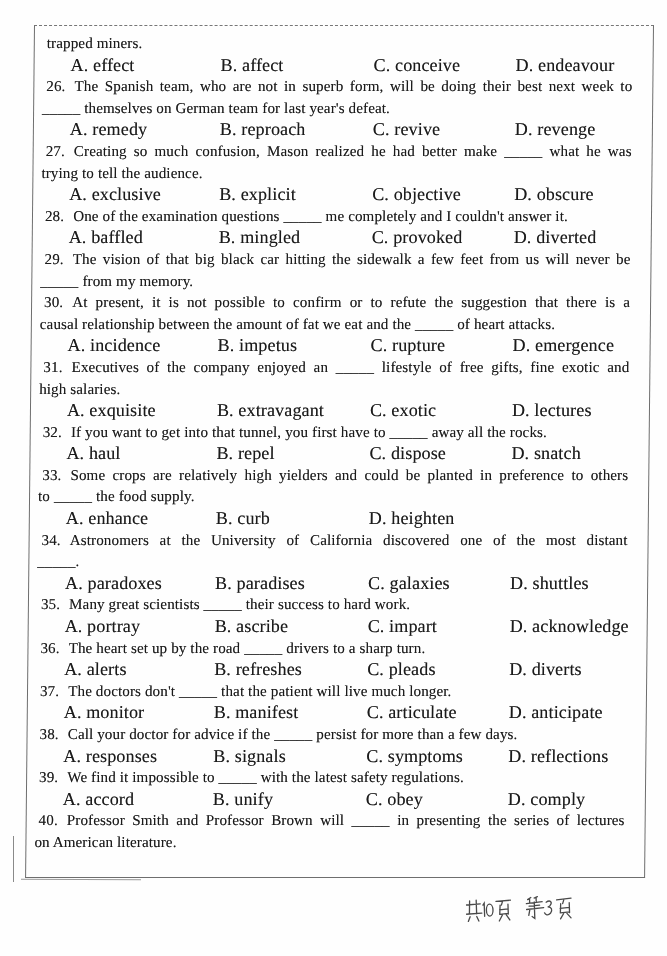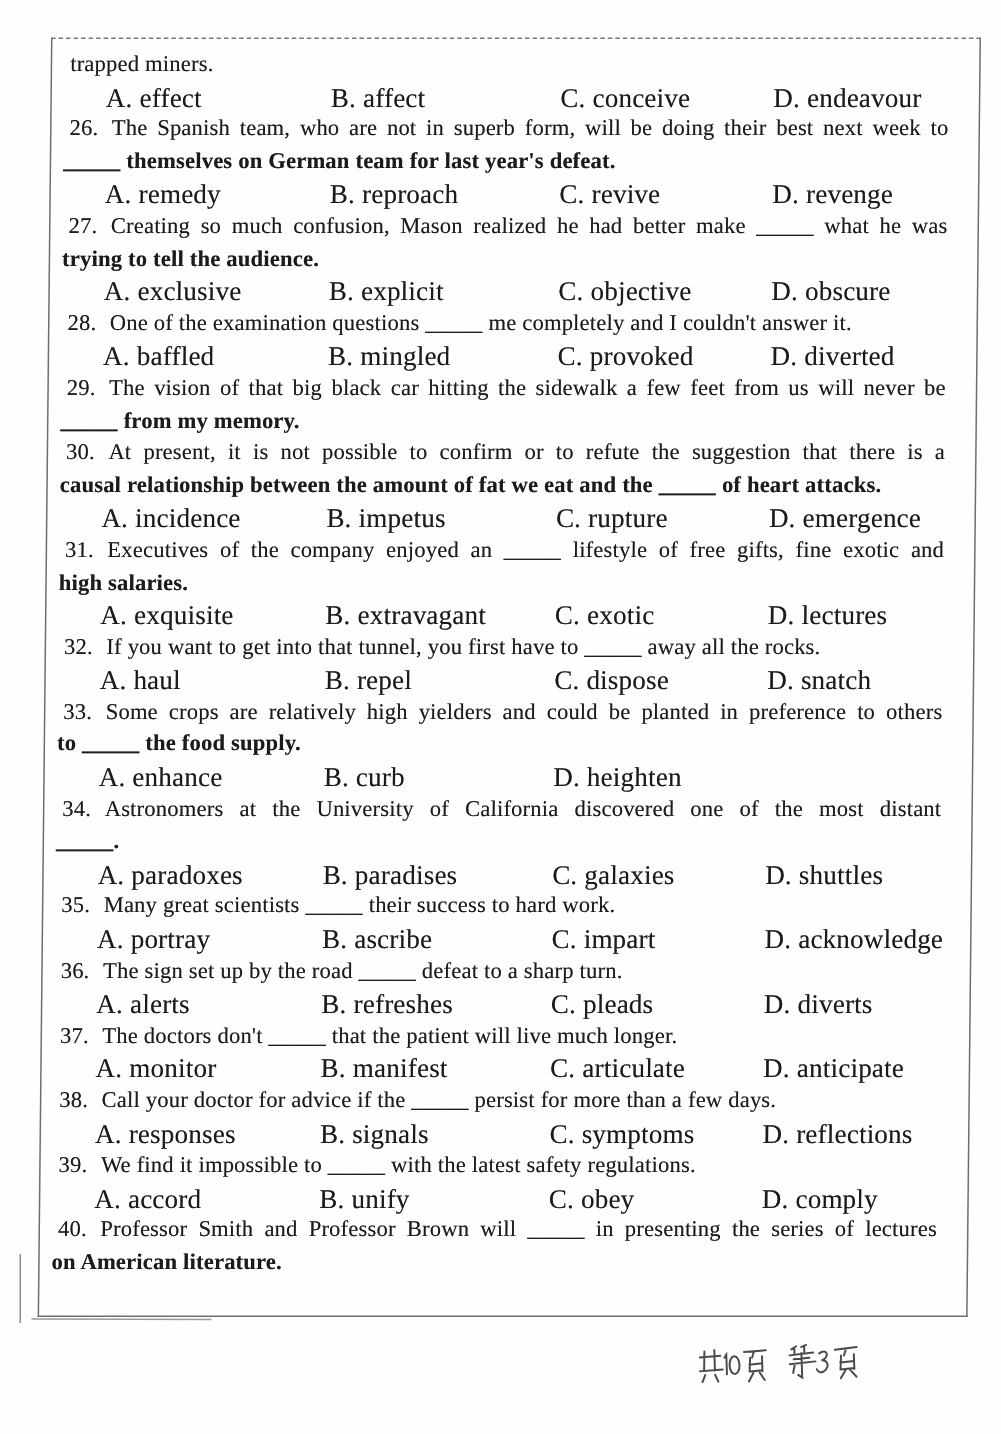--- a/index.html
+++ b/index.html
@@ -17,21 +17,21 @@
     transform:skewX(-0.6deg);
     transform-origin:top left;
   }
   .question{margin:0;}
   .q-line{
     font-size:15px;line-height:21.6px;
     letter-spacing:0.15px;
     text-shadow:0 0 0.4px rgba(10,10,10,.5);
   }
   .q-line.justify{text-align:justify;text-align-last:justify;}
-  .q-line.cont{margin-left:-4px;font-weight:bold;}
+  .q-line.cont{margin-left:-4px;}
   .q-num{padding-right:9px;}
   .options{
     display:grid;grid-template-columns:150px 153px 142px 1fr;
     padding-left:24px;
     font-size:18px;line-height:21.6px;
     letter-spacing:0.15px;
     text-shadow:0 0 0.4px rgba(10,10,10,.5);
   }
   .opt{white-space:nowrap;}
   .artifact-left-edge{
@@ -146,21 +146,21 @@
       <div class="question">
         <div class="q-line"><span class="q-num">35.</span><span class="q-text">Many great scientists _____ their success to hard work.</span></div>
         <div class="options">
           <span class="opt"><span class="opt-label">A.</span>&nbsp;<span class="opt-text">portray</span></span>
           <span class="opt"><span class="opt-label">B.</span>&nbsp;<span class="opt-text">ascribe</span></span>
           <span class="opt"><span class="opt-label">C.</span>&nbsp;<span class="opt-text">impart</span></span>
           <span class="opt"><span class="opt-label">D.</span>&nbsp;<span class="opt-text">acknowledge</span></span>
         </div>
       </div>
       <div class="question">
-        <div class="q-line"><span class="q-num">36.</span><span class="q-text">The sign set up by the road _____ defeat to a sharp turn.</span></div>
+        <div class="q-line"><span class="q-num">36.</span><span class="q-text">The heart set up by the road _____ drivers to a sharp turn.</span></div>
         <div class="options">
           <span class="opt"><span class="opt-label">A.</span>&nbsp;<span class="opt-text">alerts</span></span>
           <span class="opt"><span class="opt-label">B.</span>&nbsp;<span class="opt-text">refreshes</span></span>
           <span class="opt"><span class="opt-label">C.</span>&nbsp;<span class="opt-text">pleads</span></span>
           <span class="opt"><span class="opt-label">D.</span>&nbsp;<span class="opt-text">diverts</span></span>
         </div>
       </div>
       <div class="question">
         <div class="q-line"><span class="q-num">37.</span><span class="q-text">The doctors don't _____ that the patient will live much longer.</span></div>
         <div class="options">

